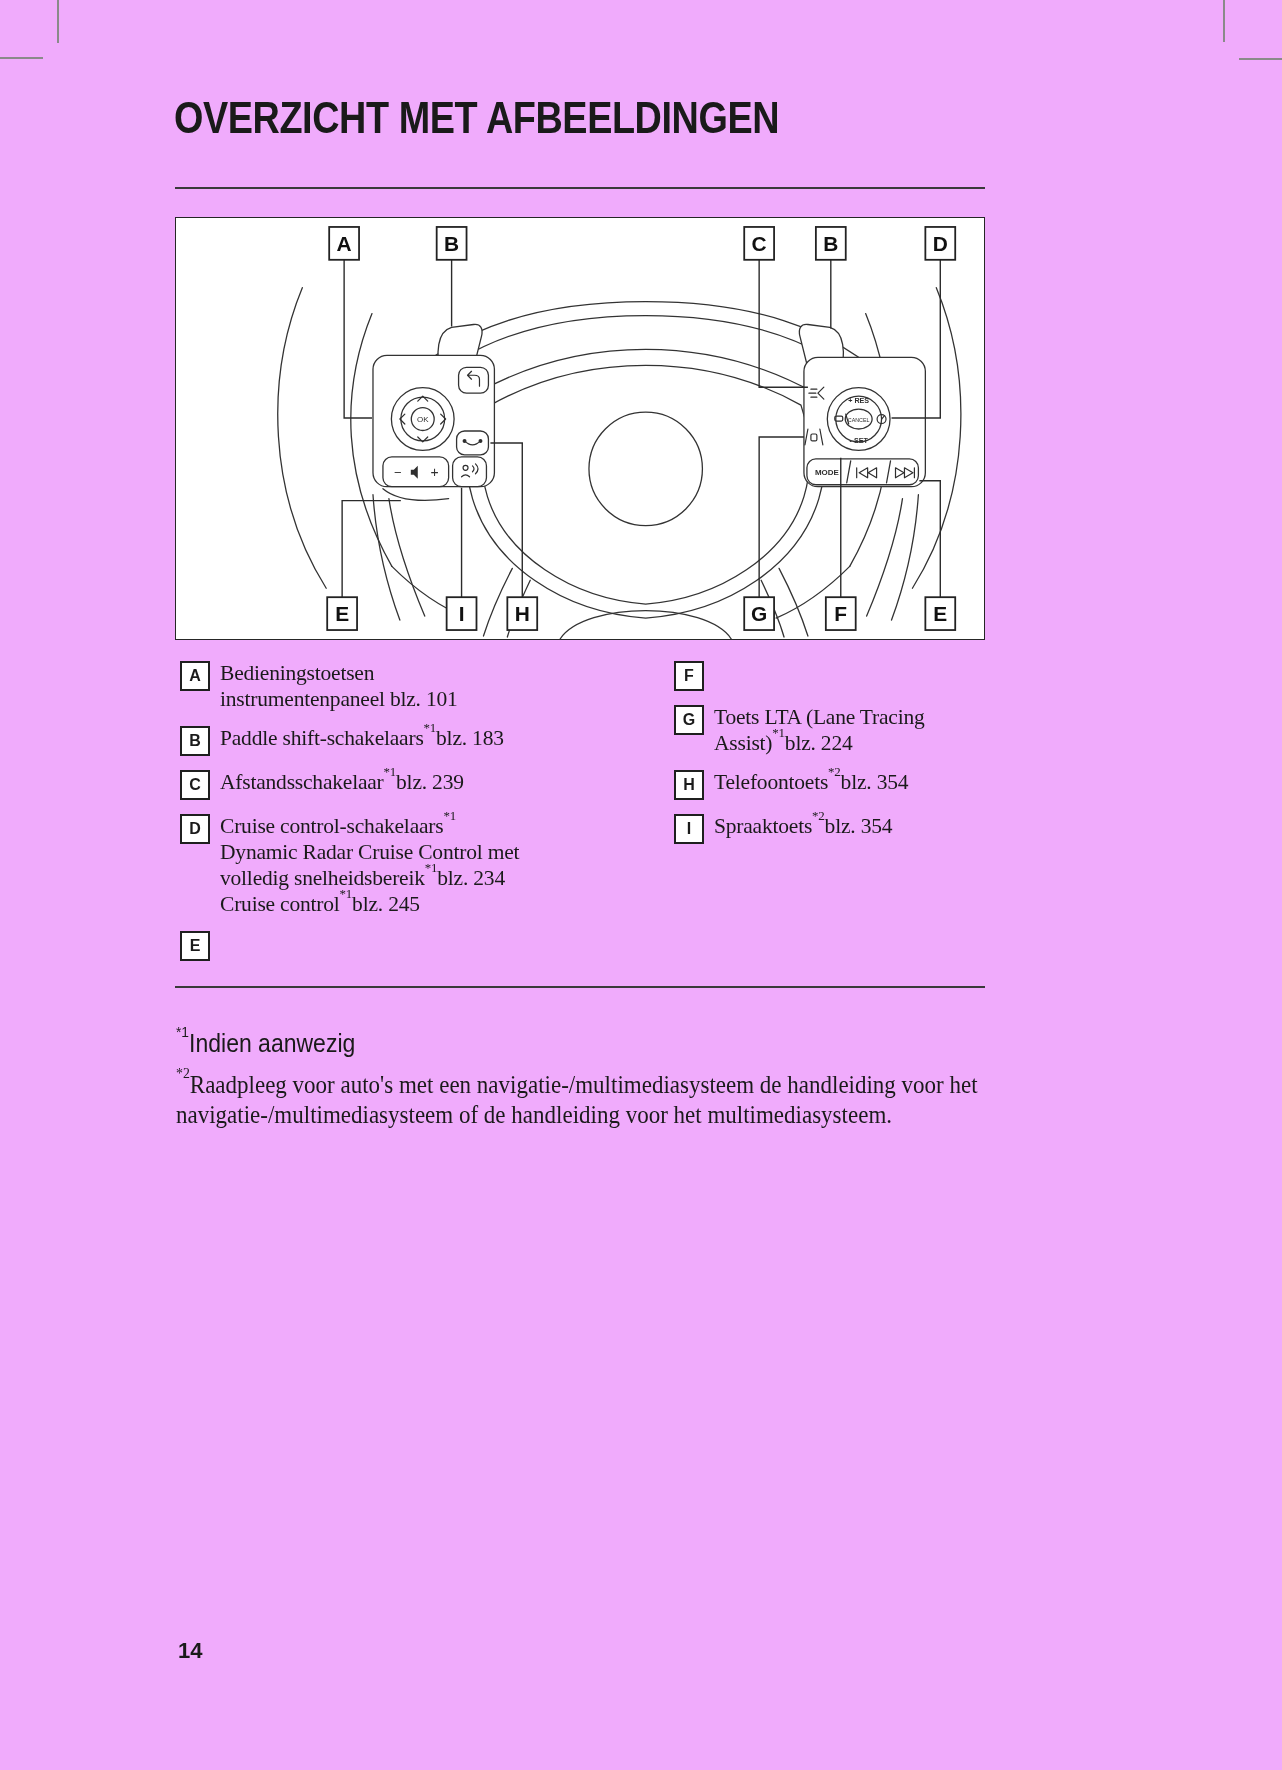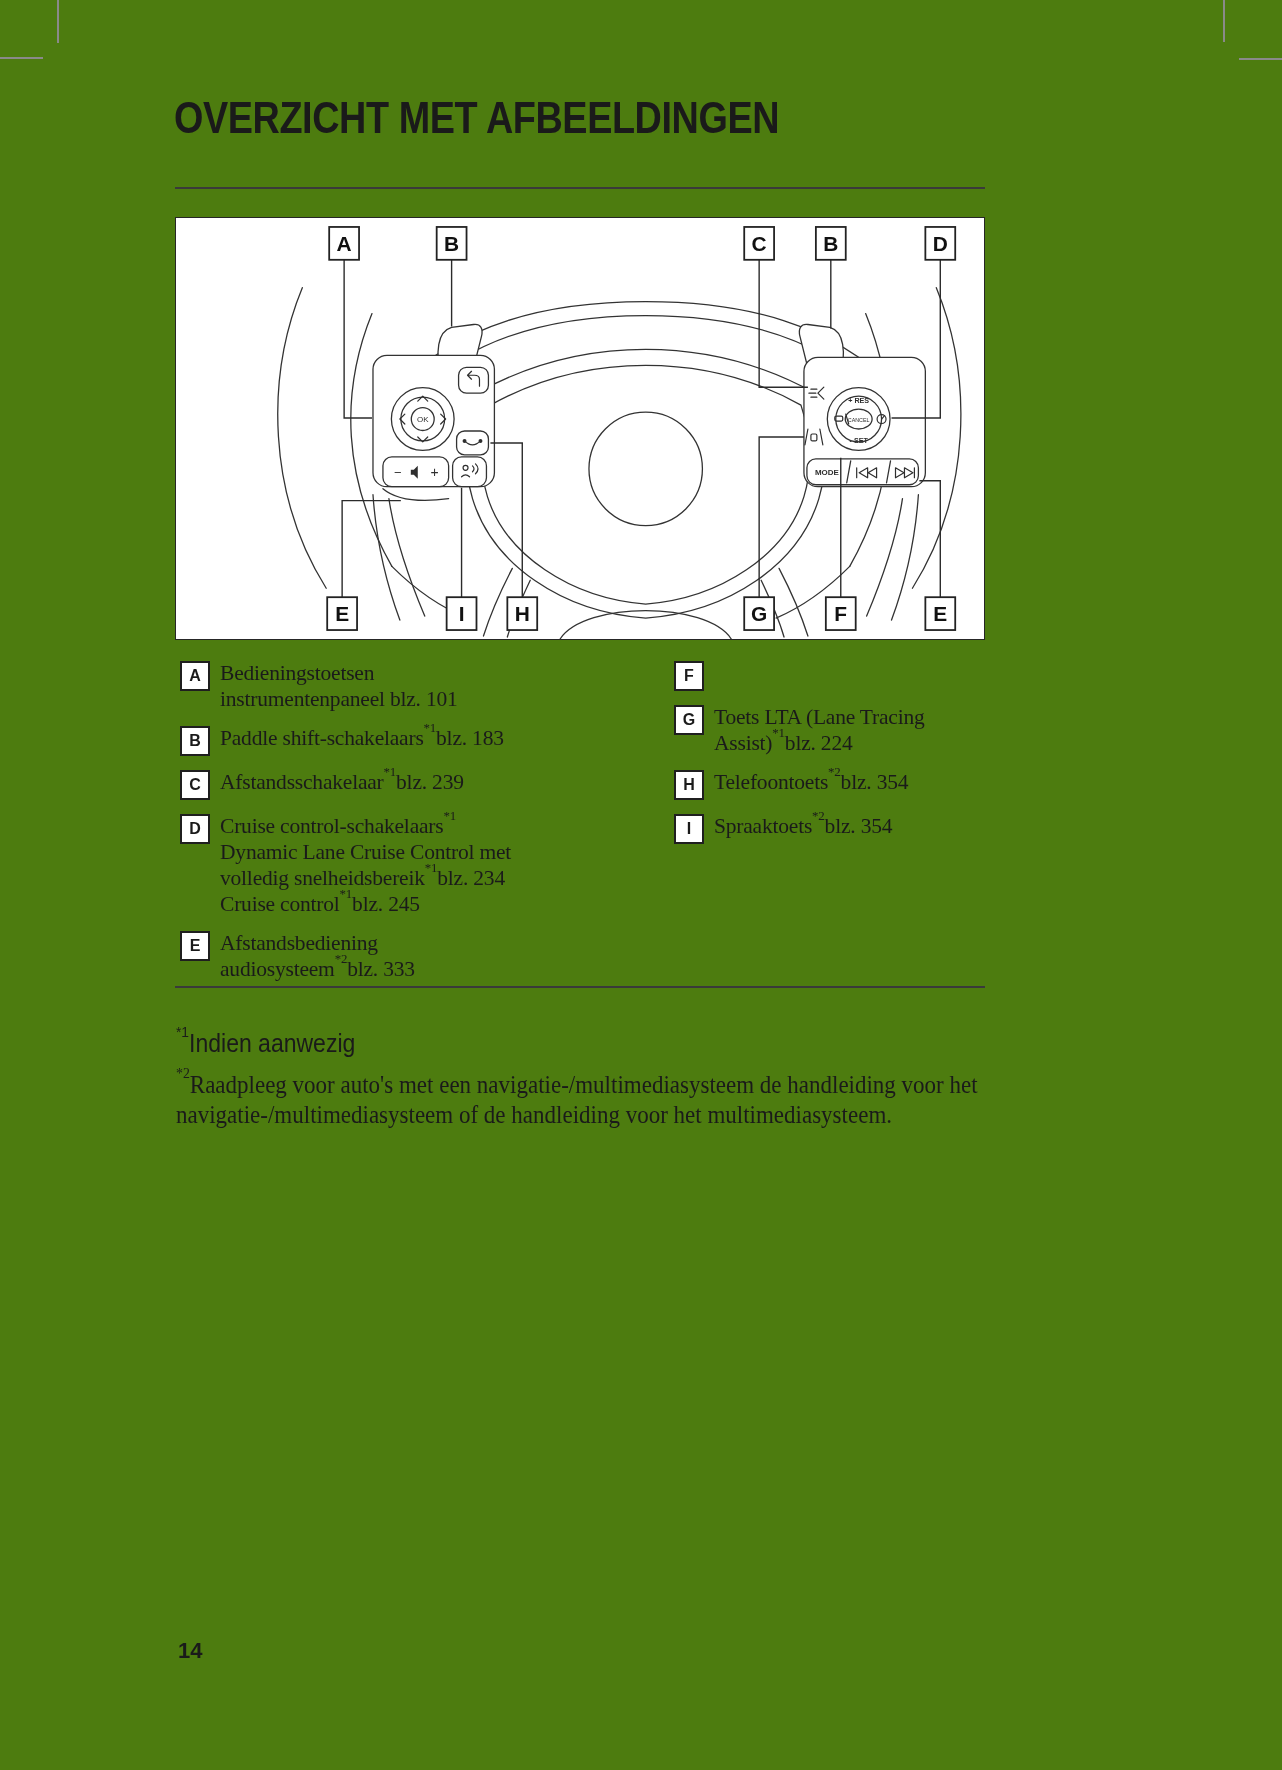--- a/index.html
+++ b/index.html
@@ -1,16 +1,16 @@
 <!DOCTYPE html>
 <html><head>
 <meta charset="utf-8">
 <style>
   html,body{margin:0;padding:0;background:#ffffff;}
-  .page{position:relative;width:1282px;height:1770px;background:#4d7c0f;overflow:hidden;
+  .page{position:relative;width:1282px;height:1770px;background:#f0abfc;overflow:hidden;
         font-family:"Liberation Sans",sans-serif;color:#1a1a1a;}
   
   .crop{position:absolute;background:#8a8a8a;}
   .crop.tl-v{left:57px;top:0;width:2px;height:43px;}
   .crop.tl-h{left:0;top:57px;width:43px;height:2px;}
   .crop.tr-v{left:1223px;top:0;width:2px;height:42px;}
   .crop.tr-h{left:1239px;top:58px;width:43px;height:2px;}
   
   .title{position:absolute;left:174px;top:92px;margin:0;font-size:45px;font-weight:bold;
          letter-spacing:-0.5px;white-space:nowrap;}
@@ -198,31 +198,27 @@
       <div class="legend-item">
         <span class="marker">C</span>
         <div class="ltext">
           <div class="lline">Afstandsschakelaar<sup>*1</sup>blz. 239</div>
         </div>
       </div>
       <div class="legend-item">
         <span class="marker">D</span>
         <div class="ltext">
           <div class="lline">Cruise control-schakelaars<sup>*1</sup></div>
-          <div class="lline">Dynamic Lane Cruise Control met</div>
+          <div class="lline">Dynamic Radar Cruise Control met</div>
           <div class="lline">volledig snelheidsbereik<sup>*1</sup>blz. 234</div>
           <div class="lline">Cruise control<sup>*1</sup>blz. 245</div>
         </div>
       </div>
       <div class="legend-item">
         <span class="marker">E</span>
-        <div class="ltext">
-          <div class="lline">Afstandsbediening</div>
-          <div class="lline">audiosysteem<sup>*2</sup>blz. 333</div>
-        </div>
       </div>
     </div>
   <div class="legend-col right">
       <div class="legend-item">
         <span class="marker">F</span>
       </div>
       <div class="legend-item">
         <span class="marker">G</span>
         <div class="ltext">
           <div class="lline">Toets LTA (Lane Tracing</div>

